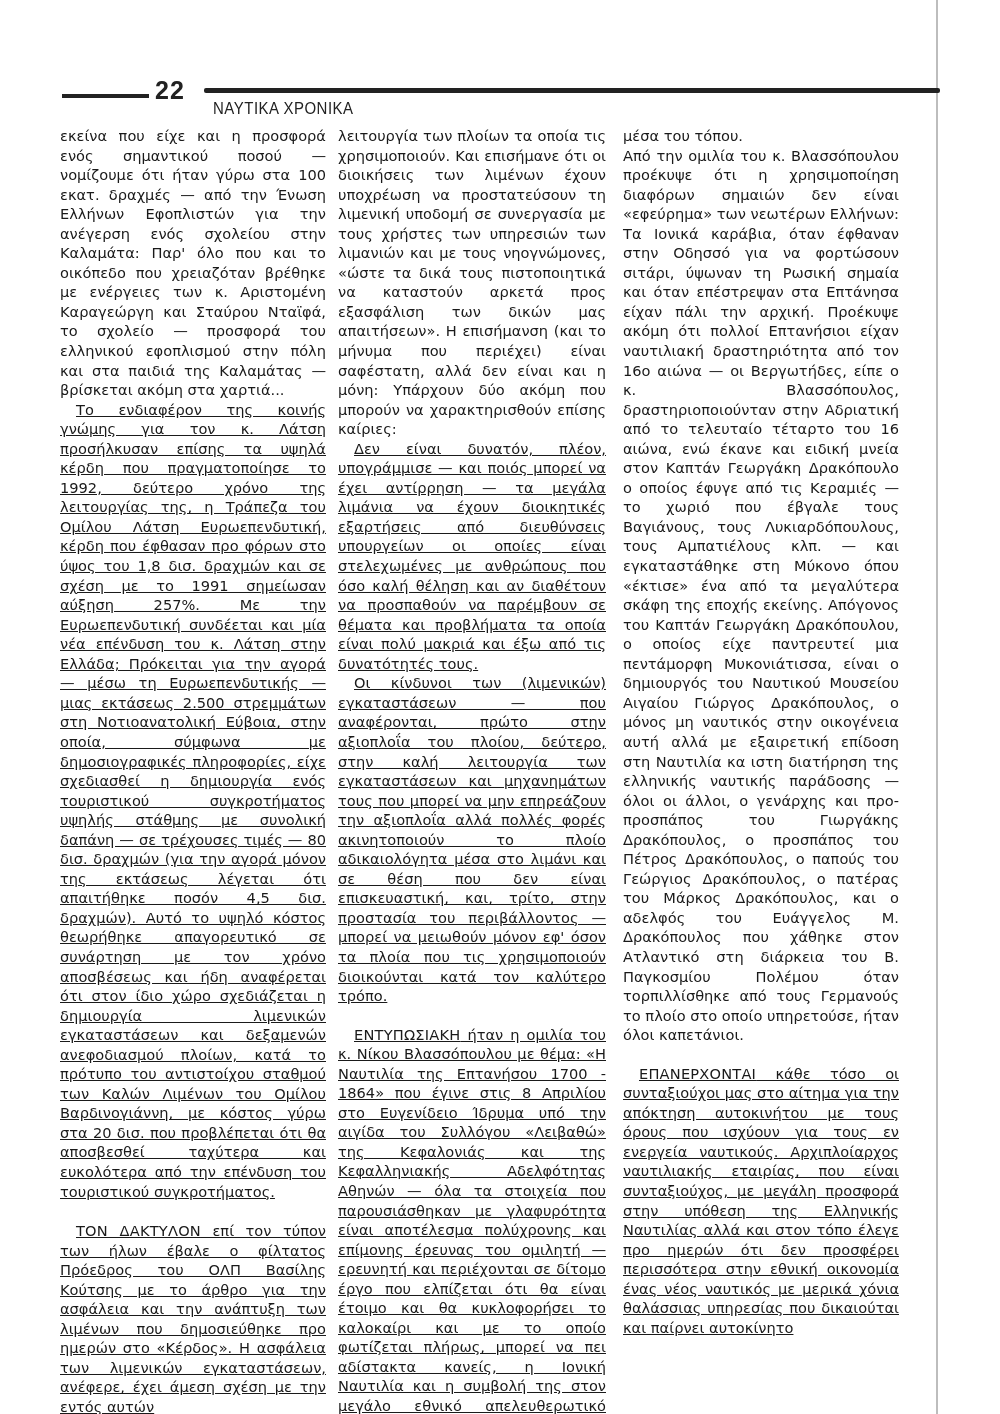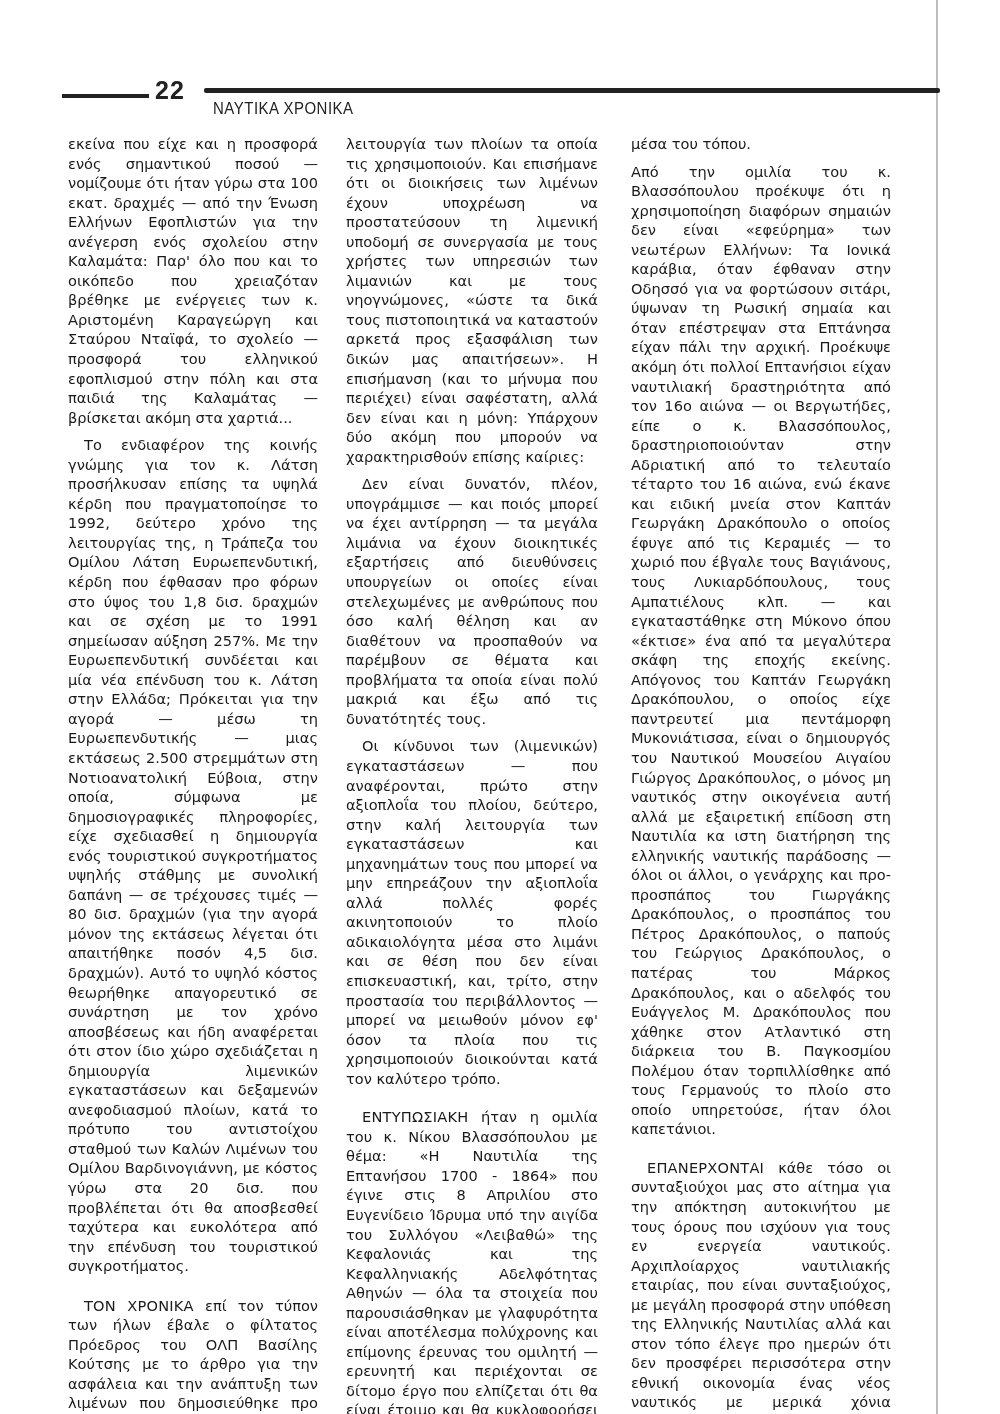--- a/index.html
+++ b/index.html
@@ -27,43 +27,43 @@
       font-size: 15px; letter-spacing: 0.5px; color: #222; transform: scaleY(1.1); transform-origin: top left;
     }
     .columns { position: absolute; top: 126px; left: 0; width: 1000px; height: 1280px; }
     .col {
       position: absolute; top: 0; font-size: 14.6px; line-height: 19.55px; text-align: justify;
       hyphens: manual;
     }
     .col1 { left: 60px; width: 266px; }
     .col2 { left: 338px; width: 268px; }
     .col3 { left: 623px; width: 276px; }
-    .col p { margin: 8px; text-align: justify; text-align-last: left; }
-    .col p.indent { text-indent: 16px; }
+    .col p { margin: 0; text-align: justify; text-align-last: left; }
+    .col p.indent { text-indent: 16px; text-decoration: underline; }
     .col p.gap { margin-top: 19px; }
     .col p.gap2 { margin-top: 20px; }
     .lead { letter-spacing: 0.2px; }
   </style>
 </head>
 <body>
 
 <div class="page-edge"></div>
 
 <div class="header">
   <div class="rule-left"></div>
   <div class="page-number">22</div>
   <div class="rule-right"></div>
   <div class="magazine-title">ΝΑΥΤΙΚΑ  ΧΡΟΝΙΚΑ</div>
 </div>
 
 <div class="columns">
   <div class="col col1">
     <p><span>εκείνα που είχε και η προσφορά ενός σημαντικού ποσού — νομίζουμε ότι ήταν γύρω στα 100 εκατ. δραχμές — από την Ένωση Ελλήνων Εφοπλιστών για την ανέγερση ενός σχολείου στην Καλαμάτα: Παρ' όλο που και το οικόπεδο που χρειαζόταν βρέθηκε με ενέργειες των κ. Αριστομένη Καραγεώργη και Σταύρου Νταϊφά, το σχολείο — προσφορά του ελληνικού εφοπλισμού στην πόλη και στα παιδιά της Καλαμάτας — βρίσκεται ακόμη στα χαρτιά...</span></p>
     <p class="indent"><span>Το ενδιαφέρον της κοινής γνώμης για τον κ. Λάτση προσήλκυσαν επίσης τα υψηλά κέρδη που πραγματοποίησε το 1992, δεύτερο χρόνο της λειτουργίας της, η Τράπεζα του Ομίλου Λάτση Ευρωεπενδυτική, κέρδη που έφθασαν προ φόρων στο ύψος του 1,8 δισ. δραχμών και σε σχέση με το 1991 σημείωσαν αύξηση 257%. Με την Ευρωεπενδυτική συνδέεται και μία νέα επένδυση του κ. Λάτση στην Ελλάδα; Πρόκειται για την αγορά — μέσω τη Ευρωεπενδυτικής — μιας εκτάσεως 2.500 στρεμμάτων στη Νοτιοανατολική Εύβοια, στην οποία, σύμφωνα με δημοσιογραφικές πληροφορίες, είχε σχεδιασθεί η δημιουργία ενός τουριστικού συγκροτήματος υψηλής στάθμης με συνολική δαπάνη — σε τρέχουσες τιμές — 80 δισ. δραχμών (για την αγορά μόνον της εκτάσεως λέγεται ότι απαιτήθηκε ποσόν 4,5 δισ. δραχμών). Αυτό το υψηλό κόστος θεωρήθηκε απαγορευτικό σε συνάρτηση με τον χρόνο αποσβέσεως και ήδη αναφέρεται ότι στον ίδιο χώρο σχεδιάζεται η δημιουργία λιμενικών εγκαταστάσεων και δεξαμενών ανεφοδιασμού πλοίων, κατά το πρότυπο του αντιστοίχου σταθμού των Καλών Λιμένων του Ομίλου Βαρδινογιάννη, με κόστος γύρω στα 20 δισ. που προβλέπεται ότι θα αποσβεσθεί ταχύτερα και ευκολότερα από την επένδυση του τουριστικού συγκροτήματος.</span></p>
-    <p class="indent gap2"><span class="lead">ΤΟΝ ΧΡΟΝΙΚΑ</span><span> επί τον τύπον των ήλων έβαλε ο φίλτατος Πρόεδρος του ΟΛΠ Βασίλης Κούτσης με το άρθρο για την ασφάλεια και την ανάπτυξη των λιμένων που δημοσιεύθηκε προ ημερών στο «Κέρδος». Η ασφάλεια των λιμενικών εγκαταστάσεων, ανέφερε, έχει άμεση σχέση με την εντός αυτών</span></p>
+    <p class="indent gap2"><span class="lead">ΤΟΝ ΔΑΚΤΥΛΟΝ</span><span> επί τον τύπον των ήλων έβαλε ο φίλτατος Πρόεδρος του ΟΛΠ Βασίλης Κούτσης με το άρθρο για την ασφάλεια και την ανάπτυξη των λιμένων που δημοσιεύθηκε προ ημερών στο «Κέρδος». Η ασφάλεια των λιμενικών εγκαταστάσεων, ανέφερε, έχει άμεση σχέση με την εντός αυτών</span></p>
   </div>
 
   <div class="col col2">
     <p><span>λειτουργία των πλοίων τα οποία τις χρησιμοποιούν. Και επισήμανε ότι οι διοικήσεις των λιμένων έχουν υποχρέωση να προστατεύσουν τη λιμενική υποδομή σε συνεργασία με τους χρήστες των υπηρεσιών των λιμανιών και με τους νηογνώμονες, «ώστε τα δικά τους πιστοποιητικά να καταστούν αρκετά προς εξασφάλιση των δικών μας απαιτήσεων». Η επισήμανση (και το μήνυμα που περιέχει) είναι σαφέστατη, αλλά δεν είναι και η μόνη: Υπάρχουν δύο ακόμη που μπορούν να χαρακτηρισθούν επίσης καίριες:</span></p>
     <p class="indent"><span>Δεν είναι δυνατόν, πλέον, υπογράμμισε — και ποιός μπορεί να έχει αντίρρηση — τα μεγάλα λιμάνια να έχουν διοικητικές εξαρτήσεις από διευθύνσεις υπουργείων οι οποίες είναι στελεχωμένες με ανθρώπους που όσο καλή θέληση και αν διαθέτουν να προσπαθούν να παρέμβουν σε θέματα και προβλήματα τα οποία είναι πολύ μακριά και έξω από τις δυνατότητές τους.</span></p>
     <p class="indent"><span>Οι κίνδυνοι των (λιμενικών) εγκαταστάσεων — που αναφέρονται, πρώτο στην αξιοπλοΐα του πλοίου, δεύτερο, στην καλή λειτουργία των εγκαταστάσεων και μηχανημάτων τους που μπορεί να μην επηρεάζουν την αξιοπλοΐα αλλά πολλές φορές ακινητοποιούν το πλοίο αδικαιολόγητα μέσα στο λιμάνι και σε θέση που δεν είναι επισκευαστική, και, τρίτο, στην προστασία του περιβάλλοντος — μπορεί να μειωθούν μόνον εφ' όσον τα πλοία που τις χρησιμοποιούν διοικούνται κατά τον καλύτερο τρόπο.</span></p>
     <p class="indent gap"><span class="lead">ΕΝΤΥΠΩΣΙΑΚΗ</span><span> ήταν η ομιλία του κ. Νίκου Βλασσόπουλου με θέμα: «Η Ναυτιλία της Επτανήσου 1700 - 1864» που έγινε στις 8 Απριλίου στο Ευγενίδειο Ίδρυμα υπό την αιγίδα του Συλλόγου «Λειβαθώ» της Κεφαλονιάς και της Κεφαλληνιακής Αδελφότητας Αθηνών — όλα τα στοιχεία που παρουσιάσθηκαν με γλαφυρότητα είναι αποτέλεσμα πολύχρονης και επίμονης έρευνας του ομιλητή — ερευνητή και περιέχονται σε δίτομο έργο που ελπίζεται ότι θα είναι έτοιμο και θα κυκλοφορήσει το καλοκαίρι και με το οποίο φωτίζεται πλήρως, μπορεί να πει αδίστακτα κανείς, η Ιονική Ναυτιλία και η συμβολή της στον μεγάλο εθνικό απελευθερωτικό αγώνα του 1821 και στην ανά-</span></p>
   </div>
 
   <div class="col col3">

